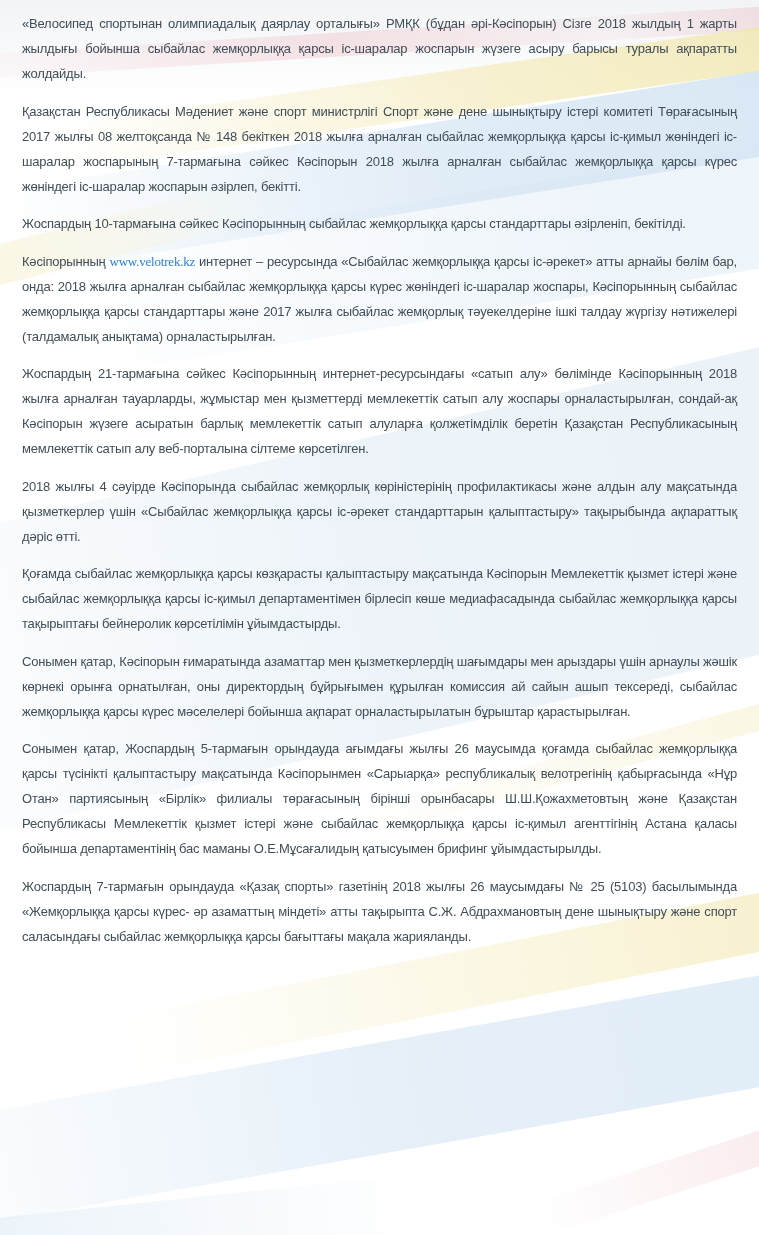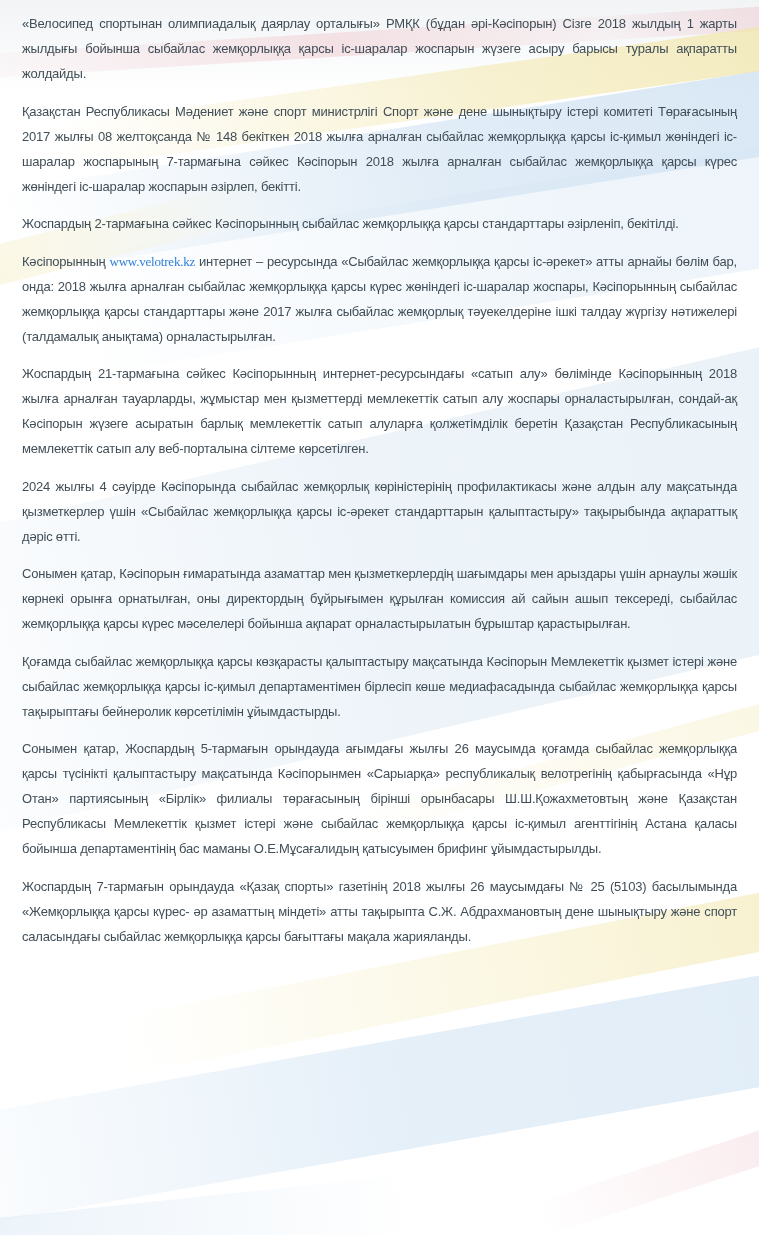--- a/index.html
+++ b/index.html
@@ -68,23 +68,23 @@
     <div class="ribbon r-yellow-mid"></div>
     <div class="ribbon r-yellow-low"></div>
     <div class="ribbon r-blue-bottom"></div>
     <div class="ribbon r-pink-bottom"></div>
     <div class="ribbon r-blue-bottom2"></div>
   </div>
 
   <div class="content">
     <p>«Велосипед спортынан олимпиадалық даярлау орталығы» РМҚК (бұдан әрі-Кәсіпорын) Сізге 2018 жылдың 1 жарты жылдығы бойынша сыбайлас жемқорлыққа қарсы іс-шаралар жоспарын жүзеге асыру барысы туралы ақпаратты жолдайды.</p>
     <p>Қазақстан Республикасы Мәдениет және спорт министрлігі Спорт және дене шынықтыру істері комитеті Төрағасының 2017 жылғы 08 желтоқсанда № 148 бекіткен 2018 жылға арналған сыбайлас жемқорлыққа қарсы іс-қимыл жөніндегі іс-шаралар жоспарының 7-тармағына сәйкес Кәсіпорын 2018 жылға арналған сыбайлас жемқорлыққа қарсы күрес жөніндегі іс-шаралар жоспарын әзірлеп, бекітті.</p>
-    <p>Жоспардың 2-тармағына сәйкес Кәсіпорынның сыбайлас жемқорлыққа қарсы стандарттары әзірленіп, бекітілді.</p>
+    <p>Жоспардың 10-тармағына сәйкес Кәсіпорынның сыбайлас жемқорлыққа қарсы стандарттары әзірленіп, бекітілді.</p>
     <p><span>Кәсіпорынның </span><a class="doc-link">www.velotrek.kz</a><span> интернет – ресурсында «Сыбайлас жемқорлыққа қарсы іс-әрекет» атты арнайы бөлім бар, онда: 2018 жылға арналған сыбайлас жемқорлыққа қарсы күрес жөніндегі іс-шаралар жоспары, Кәсіпорынның сыбайлас жемқорлыққа қарсы стандарттары және 2017 жылға сыбайлас жемқорлық тәуекелдеріне ішкі талдау жүргізу нәтижелері (талдамалық анықтама) орналастырылған.</span></p>
     <p>Жоспардың 21-тармағына сәйкес Кәсіпорынның интернет-ресурсындағы «сатып алу» бөлімінде Кәсіпорынның 2018 жылға арналған тауарларды, жұмыстар мен қызметтерді мемлекеттік сатып алу жоспары орналастырылған, сондай-ақ Кәсіпорын жүзеге асыратын барлық мемлекеттік сатып алуларға қолжетімділік беретін Қазақстан Республикасының мемлекеттік сатып алу веб-порталына сілтеме көрсетілген.</p>
-    <p>2024 жылғы 4 сәуірде Кәсіпорында сыбайлас жемқорлық көріністерінің профилактикасы және алдын алу мақсатында қызметкерлер үшін «Сыбайлас жемқорлыққа қарсы іс-әрекет стандарттарын қалыптастыру» тақырыбында ақпараттық дәріс өтті.</p>
+    <p>2018 жылғы 4 сәуірде Кәсіпорында сыбайлас жемқорлық көріністерінің профилактикасы және алдын алу мақсатында қызметкерлер үшін «Сыбайлас жемқорлыққа қарсы іс-әрекет стандарттарын қалыптастыру» тақырыбында ақпараттық дәріс өтті.</p>
+    <p>Қоғамда сыбайлас жемқорлыққа қарсы көзқарасты қалыптастыру мақсатында Кәсіпорын Мемлекеттік қызмет істері және сыбайлас жемқорлыққа қарсы іс-қимыл департаментімен бірлесіп көше медиафасадында сыбайлас жемқорлыққа қарсы тақырыптағы бейнеролик көрсетілімін ұйымдастырды.</p>
     <p>Сонымен қатар, Кәсіпорын ғимаратында азаматтар мен қызметкерлердің шағымдары мен арыздары үшін арнаулы жәшік көрнекі орынға орнатылған, оны директордың бұйрығымен құрылған комиссия ай сайын ашып тексереді, сыбайлас жемқорлыққа қарсы күрес мәселелері бойынша ақпарат орналастырылатын бұрыштар қарастырылған.</p>
-    <p>Қоғамда сыбайлас жемқорлыққа қарсы көзқарасты қалыптастыру мақсатында Кәсіпорын Мемлекеттік қызмет істері және сыбайлас жемқорлыққа қарсы іс-қимыл департаментімен бірлесіп көше медиафасадында сыбайлас жемқорлыққа қарсы тақырыптағы бейнеролик көрсетілімін ұйымдастырды.</p>
     <p>Сонымен қатар, Жоспардың 5-тармағын орындауда ағымдағы жылғы 26 маусымда қоғамда сыбайлас жемқорлыққа қарсы түсінікті қалыптастыру мақсатында Кәсіпорынмен «Сарыарқа» республикалық велотрегінің қабырғасында «Нұр Отан» партиясының «Бірлік» филиалы төрағасының бірінші орынбасары Ш.Ш.Қожахметовтың және Қазақстан Республикасы Мемлекеттік қызмет істері және сыбайлас жемқорлыққа қарсы іс-қимыл агенттігінің Астана қаласы бойынша департаментінің бас маманы О.Е.Мұсағалидың қатысуымен брифинг ұйымдастырылды.</p>
     <p>Жоспардың 7-тармағын орындауда «Қазақ спорты» газетінің 2018 жылғы 26 маусымдағы № 25 (5103) басылымында «Жемқорлыққа қарсы күрес- әр азаматтың міндеті» атты тақырыпта С.Ж. Абдрахмановтың дене шынықтыру және спорт саласындағы сыбайлас жемқорлыққа қарсы бағыттағы мақала жарияланды.</p>
   </div>
 
 </div>
 
 </body></html>

